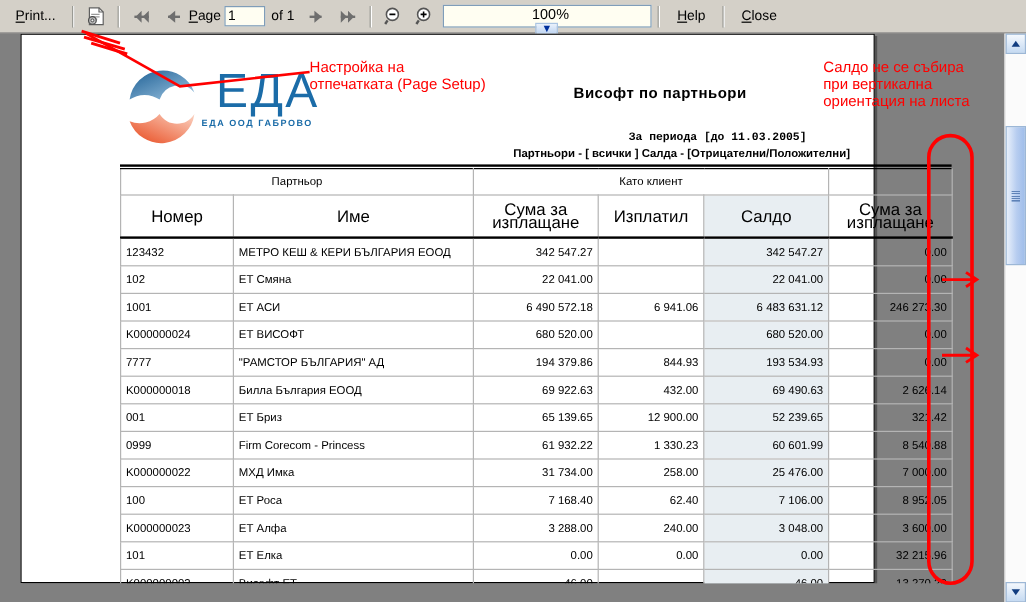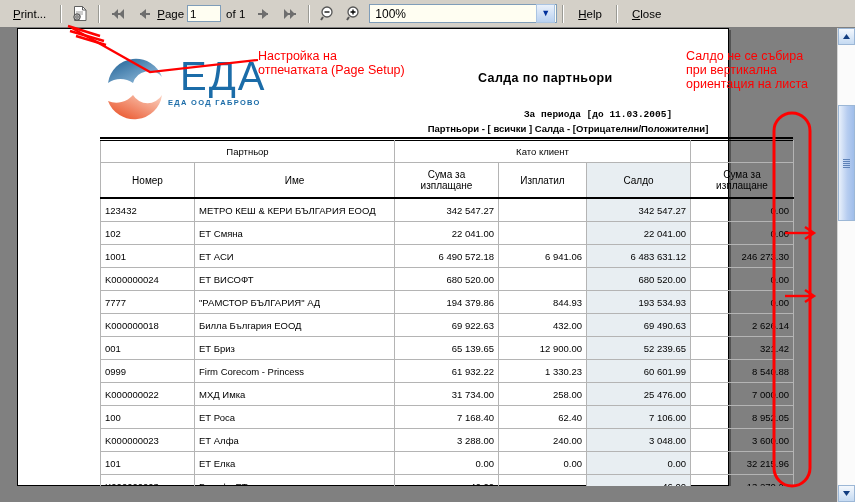--- a/index.html
+++ b/index.html
@@ -35,24 +35,25 @@
   .u{text-decoration:underline;}
   #page-label{font-size:11.5px;margin-right:3px;text-align:center;}
   #page-input{
     width:34px;height:17px;box-sizing:border-box;
     border:1px solid #7f9db9;background:#fffef2;
     font-family:"Liberation Sans",sans-serif;font-size:11.5px;
     padding:0 2px;color:#000;outline:none;
   }
   #page-of{font-size:11.5px;margin:0 6px 0 5px;}
   #zoom-combo{
-    width:188px;height:19px;box-sizing:border-box;
+    width:174px;height:19px;box-sizing:border-box;
     border:1px solid #7f9db9;background:#fffef2;
     display:flex;align-items:center;
     margin-left:2px;
+    flex-direction:column;
   }
   #zoom-value{flex:1;font-size:12px;padding-left:5px;color:#000;}
   #zoom-arrow{
     width:17px;height:17px;margin-right:1px;
     background:linear-gradient(#eaf1fb,#b9d1f0);
     border:1px solid #aac4e2;
     display:flex;align-items:center;justify-content:center;
   }
   .arrowglyph{font-size:9px;color:#00309c;line-height:1;}
 
@@ -108,21 +109,21 @@
     border:1px solid #b4b4b4;
     padding:2px 4px;
     font-weight:normal;
     vertical-align:middle;
     overflow:hidden;white-space:nowrap;
   }
   #tbl thead tr.grp th{
     text-align:center;height:17px;font-size:9.5px;border-top:1px solid #000;
   }
   #tbl thead tr.sub th{
-    text-align:center;height:30px;font-size:10px;line-height:11px;
+    text-align:center;height:30px;font-size:14px;line-height:11px;
     border-bottom:2px solid #000;
   }
   #tbl tbody td{height:18px;}
   .c-num{width:94px;text-align:left;}
   .c-name{width:200px;text-align:left;}
   .c-amt{width:104px;text-align:right;}
   .c-paid{width:88px;text-align:right;}
   .c-bal{width:104px;text-align:right;background:#e8eef2;}
   .c-amt2{width:103px;text-align:right;}
   td.two-line{height:26px;white-space:normal;line-height:11px;}
@@ -253,21 +254,21 @@
             <stop offset="0%" stop-color="#e8491d"></stop>
               <stop offset="100%" stop-color="#fbd3c2"></stop>
           </linearGradient>
         </defs>
         <path d="M8 30 A28 28 0 0 1 62 24 A17 17 0 0 0 33 30 A22 22 0 0 0 8 30 Z" fill="url(#gb)"></path>
         <path d="M62 42 A28 28 0 0 1 8 48 A22 22 0 0 0 33 42 A17 17 0 0 0 62 42 Z" fill="url(#go)"></path>
       </svg>
       <div id="logo-text">ЕДА</div>
       <div id="logo-sub">ЕДА ООД ГАБРОВО</div>
 
-      <div id="rep-title">Салда по партньори</div>
+      <div id="rep-title">Висофт по партньори</div>
       <div id="rep-period">За периода [до 11.03.2005]</div>
       <div id="rep-filter">Партньори - [ всички ] Салда - [Отрицателни/Положителни]</div>
       <div id="head-rule"></div>
     </div>
 
     <table id="tbl">
       <colgroup>
         <col class="c-num">
           <col class="c-name">
           <col class="c-amt">

